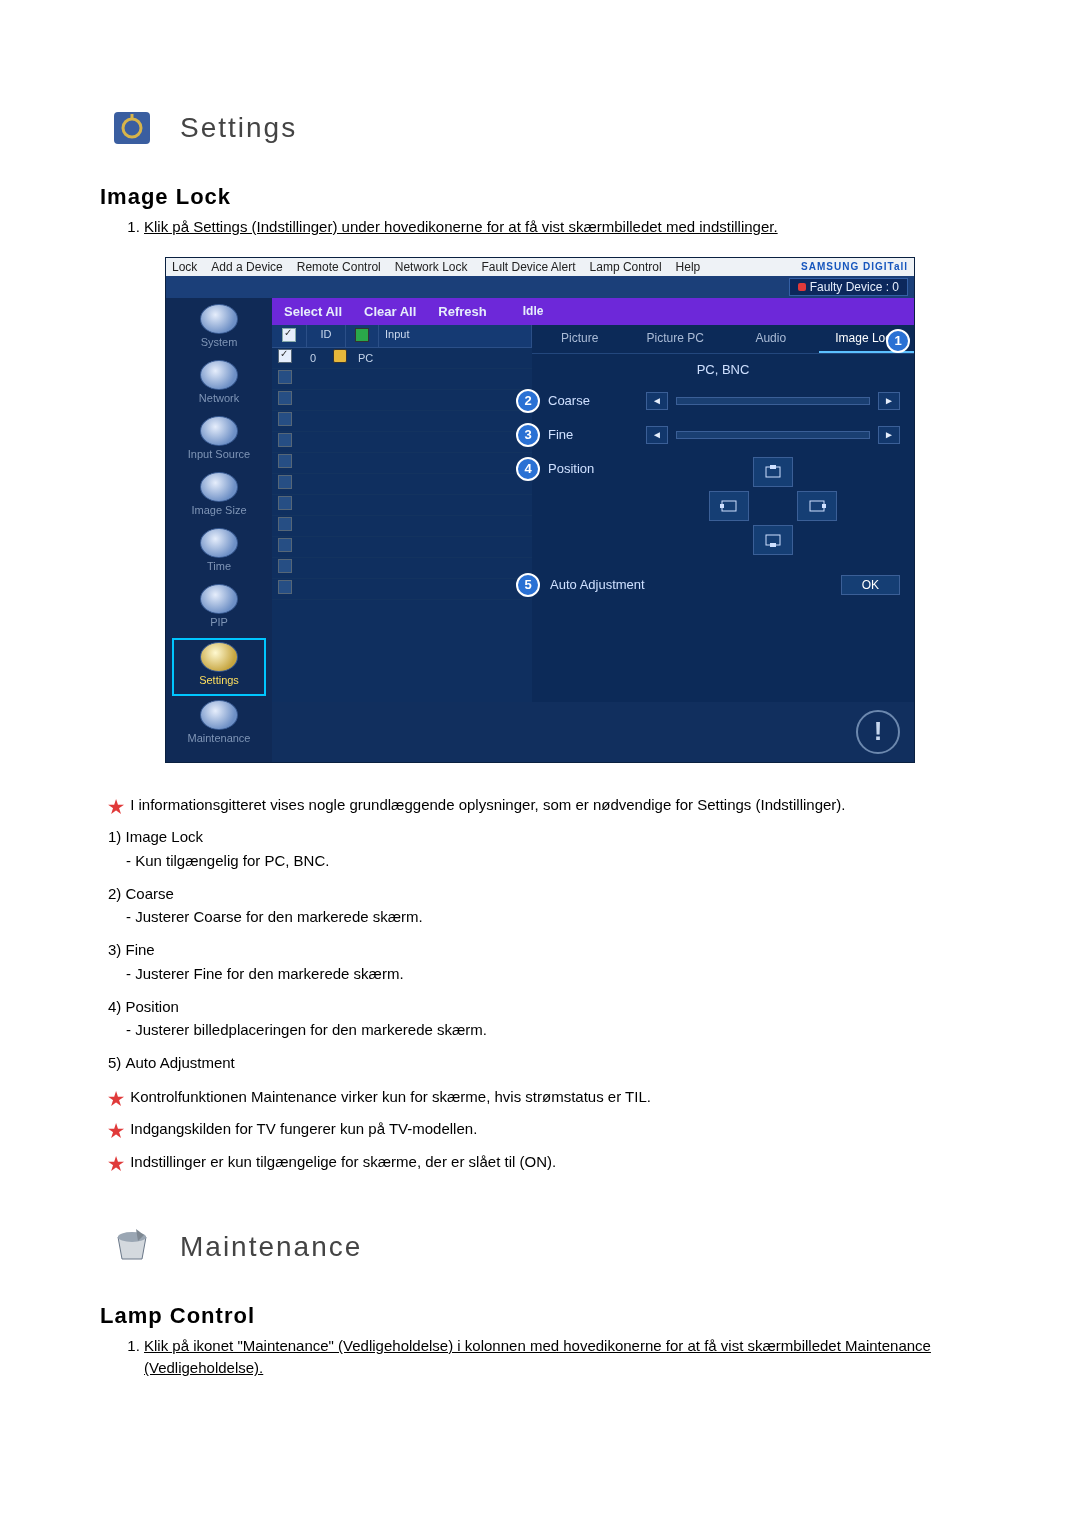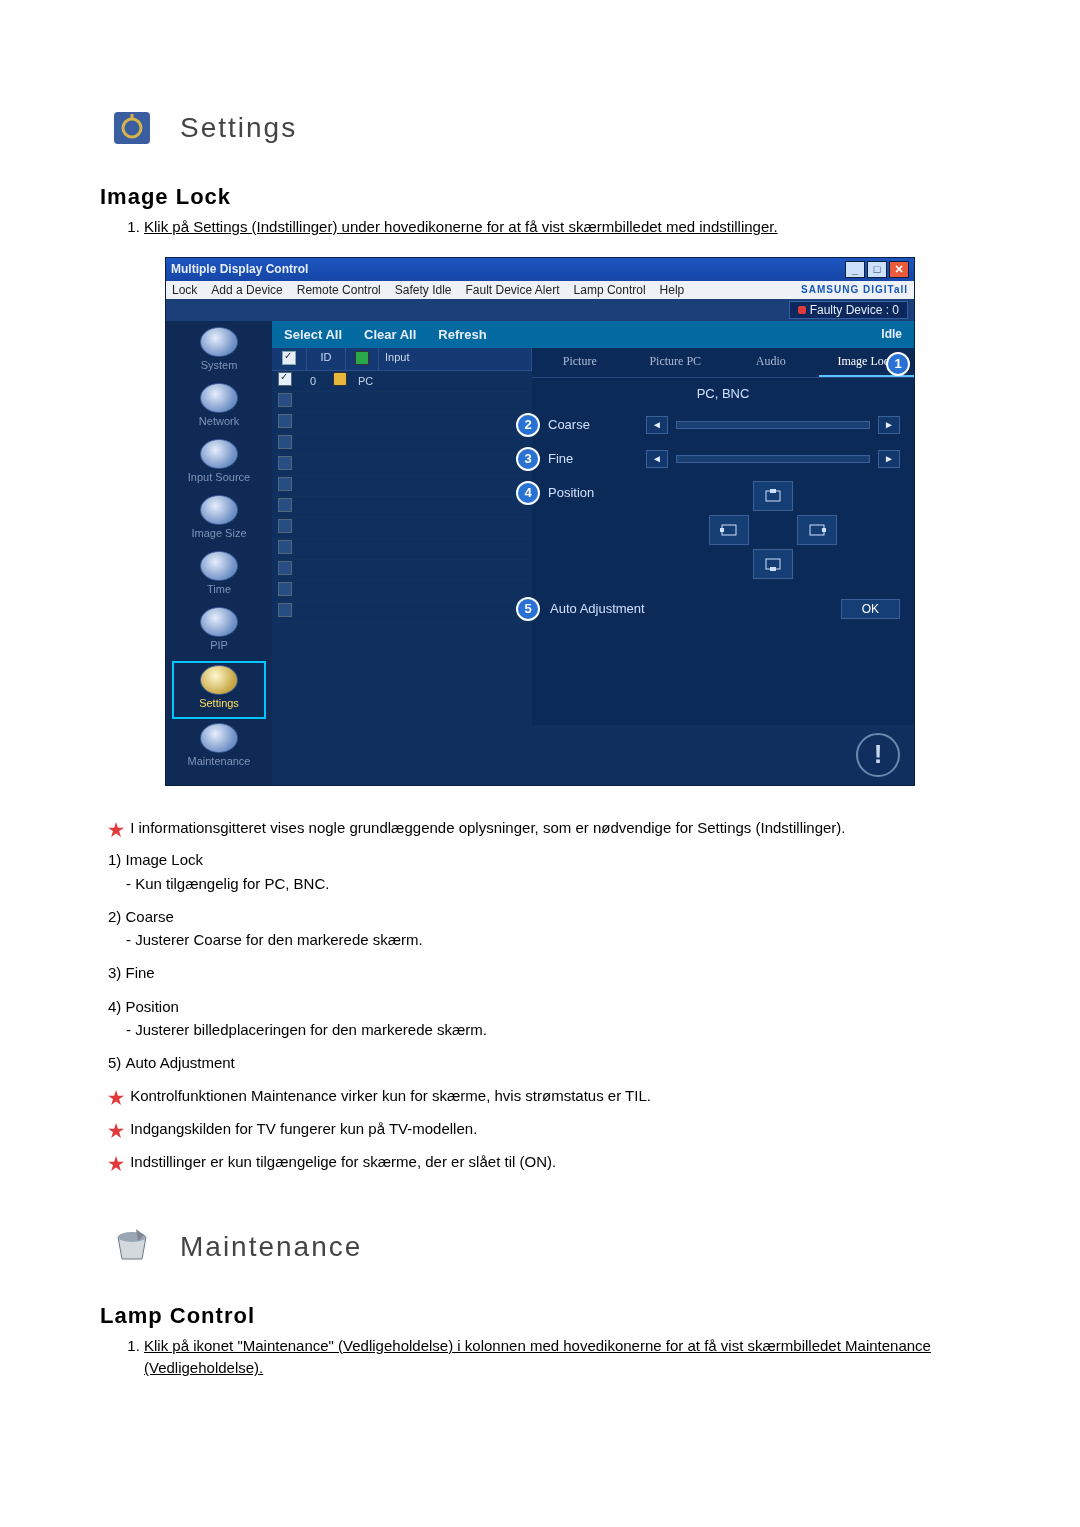--- a/index.html
+++ b/index.html
@@ -101,22 +101,23 @@
   }
   .side .sitem.sel{
     border:2px solid #00c6ff;
     color:#ffdf5e;
   }
   .side .sitem.sel .sicon{background:radial-gradient(circle at 40% 35%,#fff9d0,#c6a540 70%);}
   .workspace{
     flex:1;display:flex;flex-direction:column;
   }
   .toolbar{
-    background:#0369a1;display:flex;align-items:center;justify-content:space-between;
+    background:#6d28d9;display:flex;align-items:center;
     padding:6px 12px;
+    gap:36px;
   }
   .tb-left{display:flex;gap:22px;}
   .tb-btn{font-weight:bold;font-size:13px;color:#e6eefc;}
   .idle{font-weight:bold;}
   .split{
     display:flex;flex:1;
   }
   .grid{
     width:260px;background:#0f2f5f;display:flex;flex-direction:column;
   }
@@ -134,21 +135,21 @@
   .chk::after{content:"✓";color:#333;font-size:10px;position:absolute;left:1px;top:-2px;}
   .grow .id{width:30px;text-align:center;color:#c4d4ea;font-size:11px;}
   .grow .light{width:24px;text-align:center;}
   .grow .light span{display:inline-block;width:12px;height:12px;border:1px solid #333;border-radius:2px;}
   .grow .inp{flex:1;padding-left:6px;color:#c4d4ea;font-size:11px;}
   .panel{
     flex:1;background:#0c2a58;display:flex;flex-direction:column;
     position:relative;
   }
   .tabs{
-    display:flex;border-bottom:1px solid #23477d;font-family:Liberation Serif, serif;
+    display:flex;border-bottom:1px solid #23477d;
   }
   .tab{flex:1;text-align:center;font-size:12px;padding:6px 0;color:#aabbd6;position:relative;}
   .tab.act{color:#fff;border-bottom:2px solid #5cc1ff;}
   .panel .badge-num{
     position:absolute;width:20px;height:20px;border-radius:50%;
     background:#2a71d4;color:#fff;font-weight:bold;font-size:13px;
     display:flex;align-items:center;justify-content:center;
     border:2px solid #fff;
   }
   .num1{top:4px;right:4px;}
@@ -207,34 +208,26 @@
 </div>
 
 <h2 class="sub">Image Lock</h2>
 
 <ol class="steps">
   <li>Klik på Settings (Indstillinger) under hovedikonerne for at få vist skærmbilledet med indstillinger.</li>
 </ol>
 
 <div class="screenshot">
   <div class="app">
-    <div class="titlebar">
-      <span>Multiple Display Control</span>
-      <div class="wc">
-        <div class="wbtn min">_</div>
-        <div class="wbtn max">□</div>
-        <div class="wbtn close">✕</div>
-      </div>
-    </div>
     <div class="menubar">
       <div class="ml">
         <span>Lock</span>
         <span>Add a Device</span>
         <span>Remote Control</span>
-        <span>Safety Idle</span>
+        <span>Network Lock</span>
         <span>Fault Device Alert</span>
         <span>Lamp Control</span>
         <span>Help</span>
       </div>
       <span class="brand">SAMSUNG DIGITall</span>
     </div>
     <div class="fbar">
       <div class="fbadge">
         <span class="dot"></span>
         <span>Faulty Device : 0</span>
@@ -394,21 +387,21 @@
 <div class="info-lines">
   <div class="line">
       <span class="star">★</span>
       <span>I informationsgitteret vises nogle grundlæggende oplysninger, som er nødvendige for Settings (Indstillinger).</span>
     </div>
 </div>
 
 <div class="num-list">
   <div class="item"><span>1)</span>&nbsp;<span>Image Lock</span><div class="sub">- Kun tilgængelig for PC, BNC.</div></div>
   <div class="item"><span>2)</span>&nbsp;<span>Coarse</span><div class="sub">- Justerer Coarse for den markerede skærm.</div></div>
-  <div class="item"><span>3)</span>&nbsp;<span>Fine</span></div>
+  <div class="item"><span>3)</span>&nbsp;<span>Fine</span><div class="sub">- Justerer Fine for den markerede skærm.</div></div>
   <div class="item"><span>4)</span>&nbsp;<span>Position</span><div class="sub">- Justerer billedplaceringen for den markerede skærm.</div></div>
   <div class="item"><span>5)</span>&nbsp;<span>Auto Adjustment</span></div>
 </div>
 
 <div class="info-lines" style="margin-top:8px;">
   <div class="line">
       <span class="star">★</span>
       <span>Kontrolfunktionen Maintenance virker kun for skærme, hvis strømstatus er TIL.</span>
     </div>
   <div class="line">

